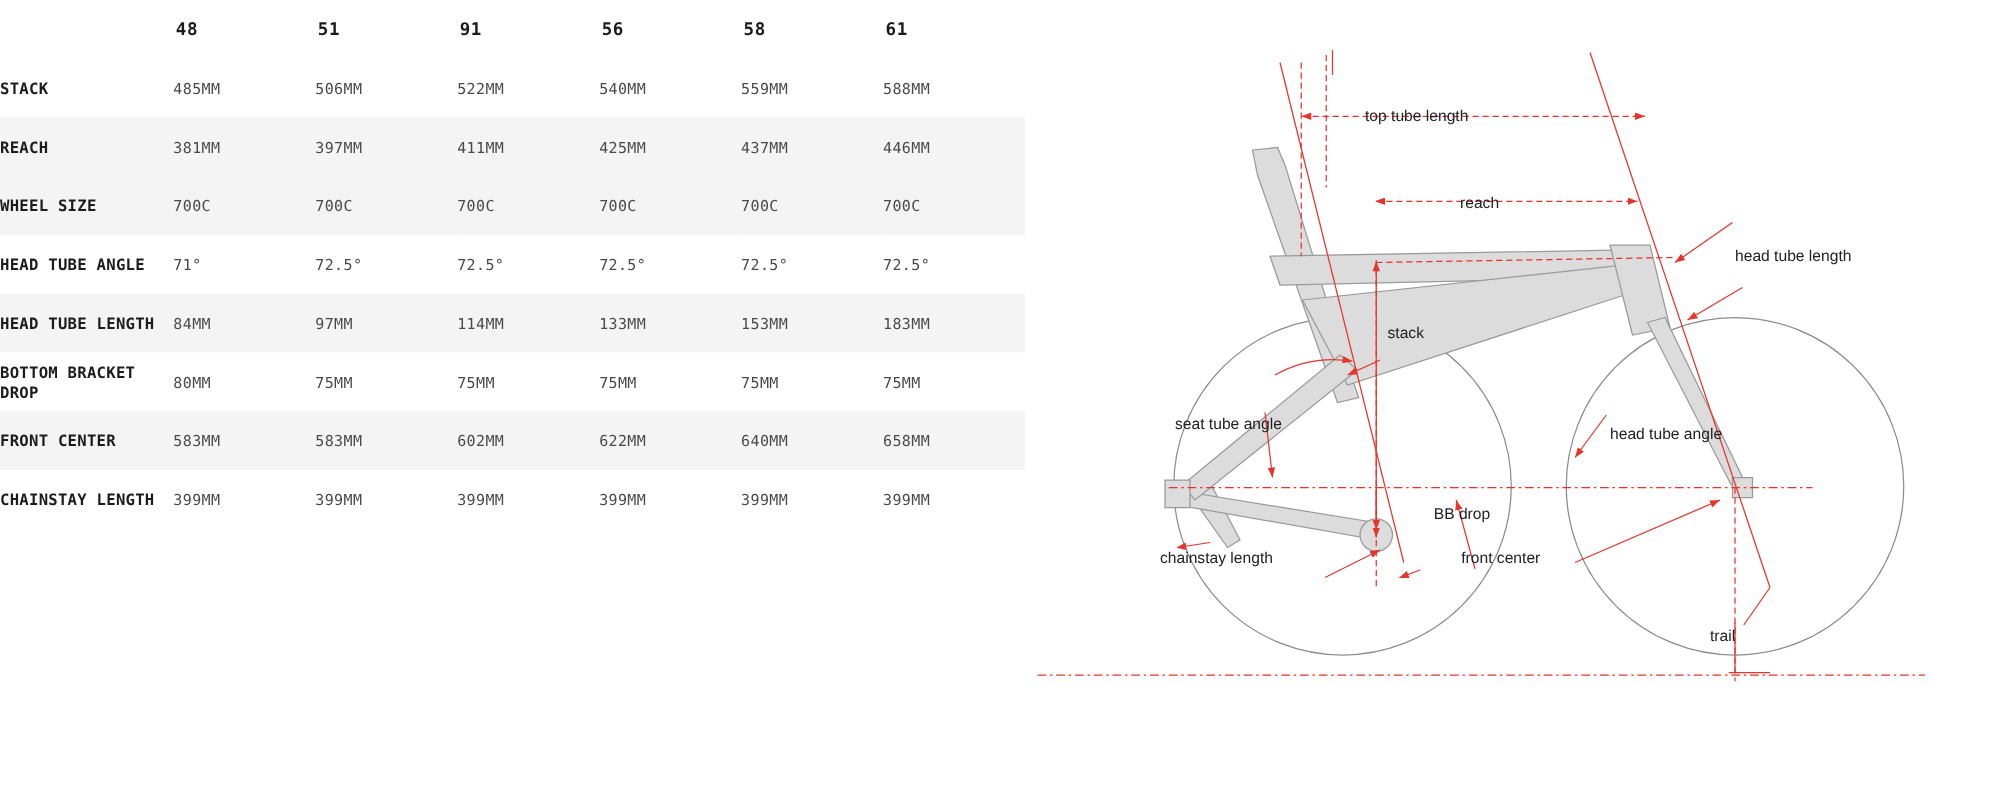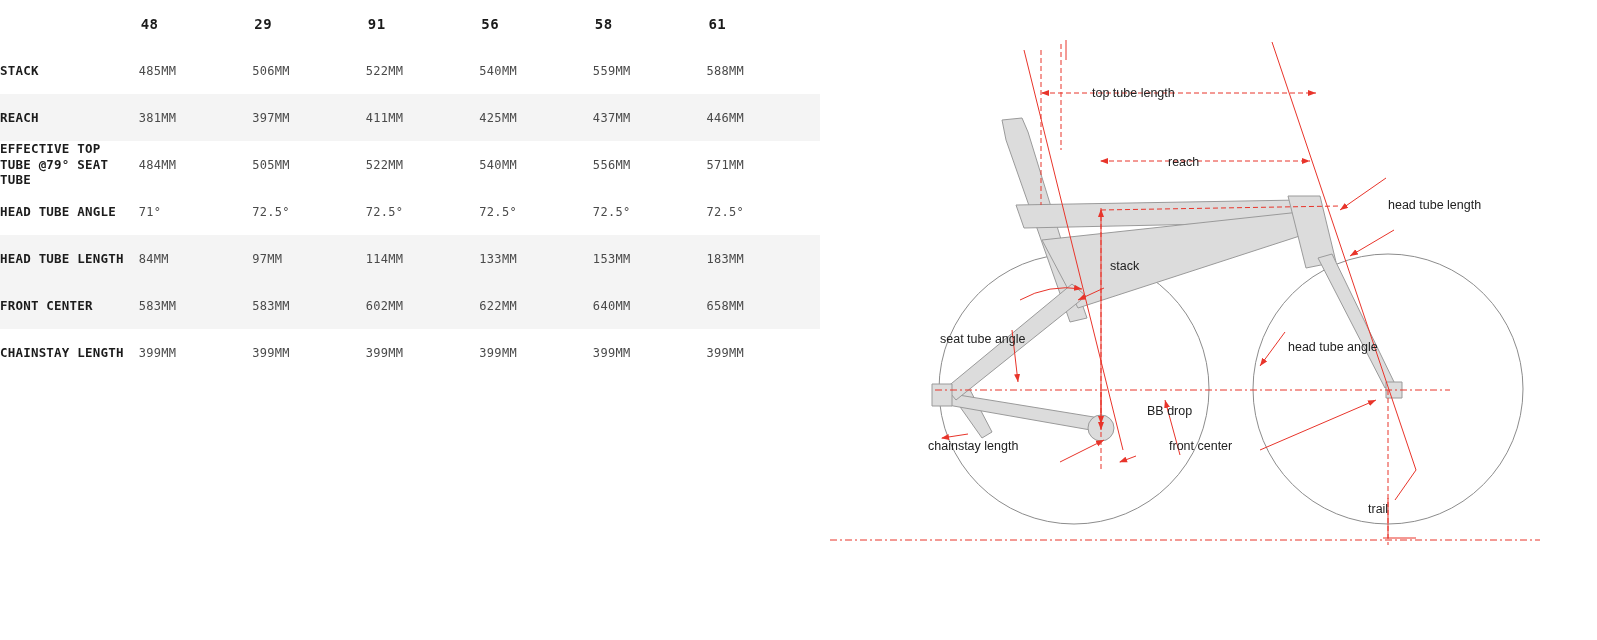--- a/index.html
+++ b/index.html
@@ -92,21 +92,21 @@
           <col class="sz">
           <col class="sz">
           <col class="sz">
           <col class="sz">
           <col class="sz">
       </colgroup>
       <thead>
         <tr>
           <th></th>
           <th class="szhead">48</th>
-          <th class="szhead">29</th>
+          <th class="szhead">51</th>
           <th class="szhead">91</th>
           <th class="szhead">56</th>
           <th class="szhead">58</th>
           <th class="szhead">61</th>
         </tr>
       </thead>
       <tbody>
         <tr class="odd">
           <td class="rowlabel">STACK</td>
           <td class="val">485MM</td>
@@ -118,46 +118,55 @@
         </tr>
         <tr class="even">
           <td class="rowlabel">REACH</td>
           <td class="val">381MM</td>
           <td class="val">397MM</td>
           <td class="val">411MM</td>
           <td class="val">425MM</td>
           <td class="val">437MM</td>
           <td class="val">446MM</td>
         </tr>
-        <tr class="odd">
-          <td class="rowlabel">EFFECTIVE TOP TUBE @79° SEAT TUBE</td>
-          <td class="val">484MM</td>
-          <td class="val">505MM</td>
-          <td class="val">522MM</td>
-          <td class="val">540MM</td>
-          <td class="val">556MM</td>
-          <td class="val">571MM</td>
+        <tr class="even">
+          <td class="rowlabel">WHEEL SIZE</td>
+          <td class="val">700C</td>
+          <td class="val">700C</td>
+          <td class="val">700C</td>
+          <td class="val">700C</td>
+          <td class="val">700C</td>
+          <td class="val">700C</td>
         </tr>
         <tr class="odd">
           <td class="rowlabel">HEAD TUBE ANGLE</td>
           <td class="val">71°</td>
           <td class="val">72.5°</td>
           <td class="val">72.5°</td>
           <td class="val">72.5°</td>
           <td class="val">72.5°</td>
           <td class="val">72.5°</td>
         </tr>
         <tr class="even">
           <td class="rowlabel">HEAD TUBE LENGTH</td>
           <td class="val">84MM</td>
           <td class="val">97MM</td>
           <td class="val">114MM</td>
           <td class="val">133MM</td>
           <td class="val">153MM</td>
           <td class="val">183MM</td>
+        </tr>
+        <tr class="odd">
+          <td class="rowlabel">BOTTOM BRACKET DROP</td>
+          <td class="val">80MM</td>
+          <td class="val">75MM</td>
+          <td class="val">75MM</td>
+          <td class="val">75MM</td>
+          <td class="val">75MM</td>
+          <td class="val">75MM</td>
         </tr>
         <tr class="even">
           <td class="rowlabel">FRONT CENTER</td>
           <td class="val">583MM</td>
           <td class="val">583MM</td>
           <td class="val">602MM</td>
           <td class="val">622MM</td>
           <td class="val">640MM</td>
           <td class="val">658MM</td>
         </tr>

